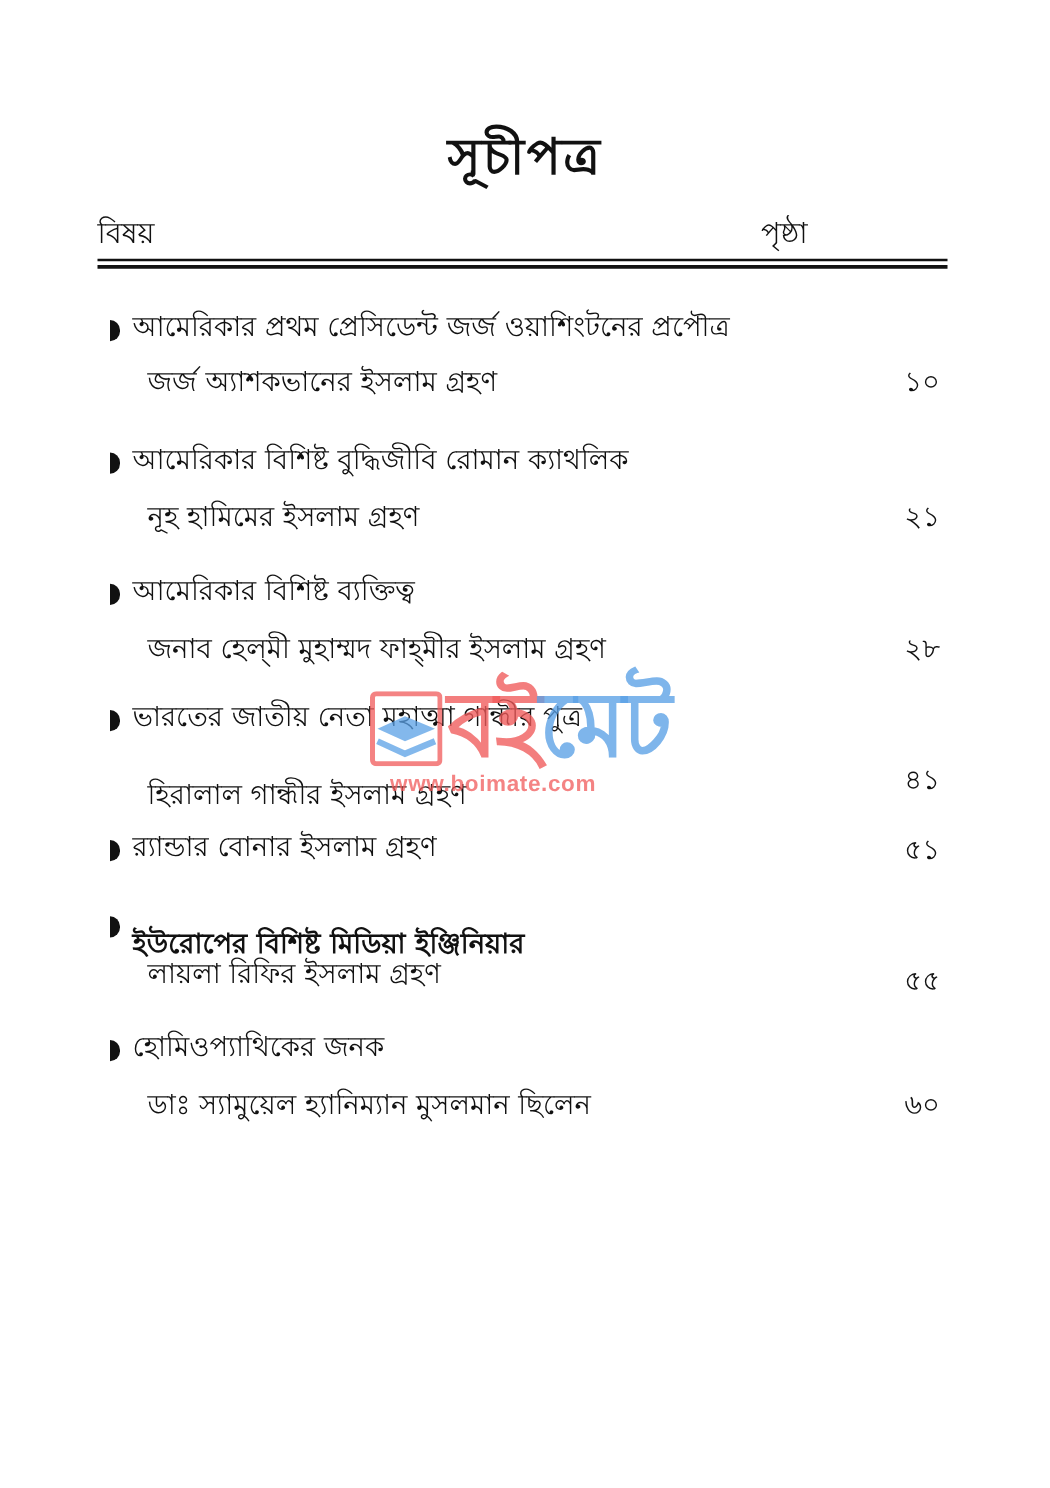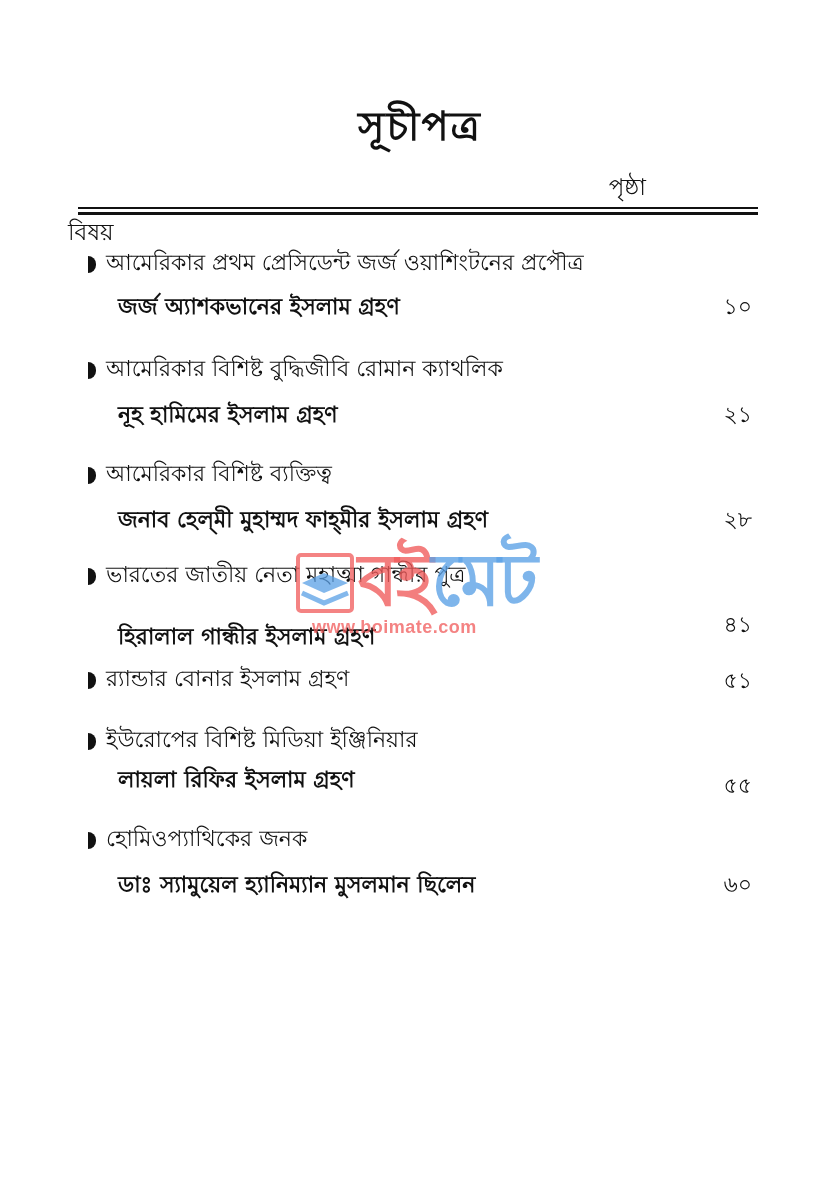--- a/index.html
+++ b/index.html
@@ -12,34 +12,34 @@
 
     .title {
       position: absolute; top: 96px; left: 0; width: 840px;
       text-align: center; font-size: 40px; font-weight: bold; letter-spacing: 2px;
       line-height: 60px;
     }
 
     .col-head {
       position: absolute; top: 170px; font-size: 23px; line-height: 34px;
     }
-    .col-head.left { left: 68px; margin-top: 45px; }
+    .col-head.left { left: 78px; }
     .col-head.right { right: 82px; }
 
     .rule { position: absolute; left: 78px; width: 680px; background: #111; }
     .rule.r1 { top: 207px; height: 2px; }
     .rule.r2 { top: 212px; height: 3px; }
 
     .entries { position: absolute; left: 0; top: 0; width: 840px; }
     .entry { position: absolute; left: 0; width: 840px; }
     .line {
       position: absolute; font-size: 22px; line-height: 32px; white-space: nowrap;
     }
     .line.first { left: 106px; }
-    .line.second { left: 118px; font-weight: bold; }
+    .line.second { left: 118px; }
     .bullet {
       position: absolute; left: 88px; width: 8px; height: 17px;
       background: #111; border-radius: 0 9px 9px 0;
     }
     .pg {
       position: absolute; right: 88px; font-size: 22px; line-height: 32px;
       text-align: right;
     }
 
     .watermark {
@@ -105,21 +105,21 @@
     </div>
 
     <div class="entry" style="top:663px;">
       <span class="bullet" style="top:9px;"></span>
       <span class="line first" style="top:0;">র‍্যান্ডার বোনার ইসলাম গ্রহণ</span>
       <span class="pg" style="top:2px;">৫১</span>
     </div>
 
     <div class="entry" style="top:724px;">
       <span class="bullet" style="top:9px;"></span>
-      <span class="line first" style="top:0;">ইউরোপের বিশিষ্ট মিডিয়া ইঞ্জিনিয়ার</span>
+      <span class="line first" style="top:16px;font-weight:bold;">ইউরোপের বিশিষ্ট মিডিয়া ইঞ্জিনিয়ার</span>
       <span class="line second" style="top:40px;">লায়লা রিফির ইসলাম গ্রহণ</span>
       <span class="pg" style="top:46px;margin-left:46px;">৫৫</span>
     </div>
 
     <div class="entry" style="top:823px;">
       <span class="bullet" style="top:9px;"></span>
       <span class="line first" style="top:0;">হোমিওপ্যাথিকের জনক</span>
       <span class="line second" style="top:46px;">ডাঃ স্যামুয়েল হ্যানিম্যান মুসলমান ছিলেন</span>
       <span class="pg" style="top:46px;">৬০</span>
     </div>

